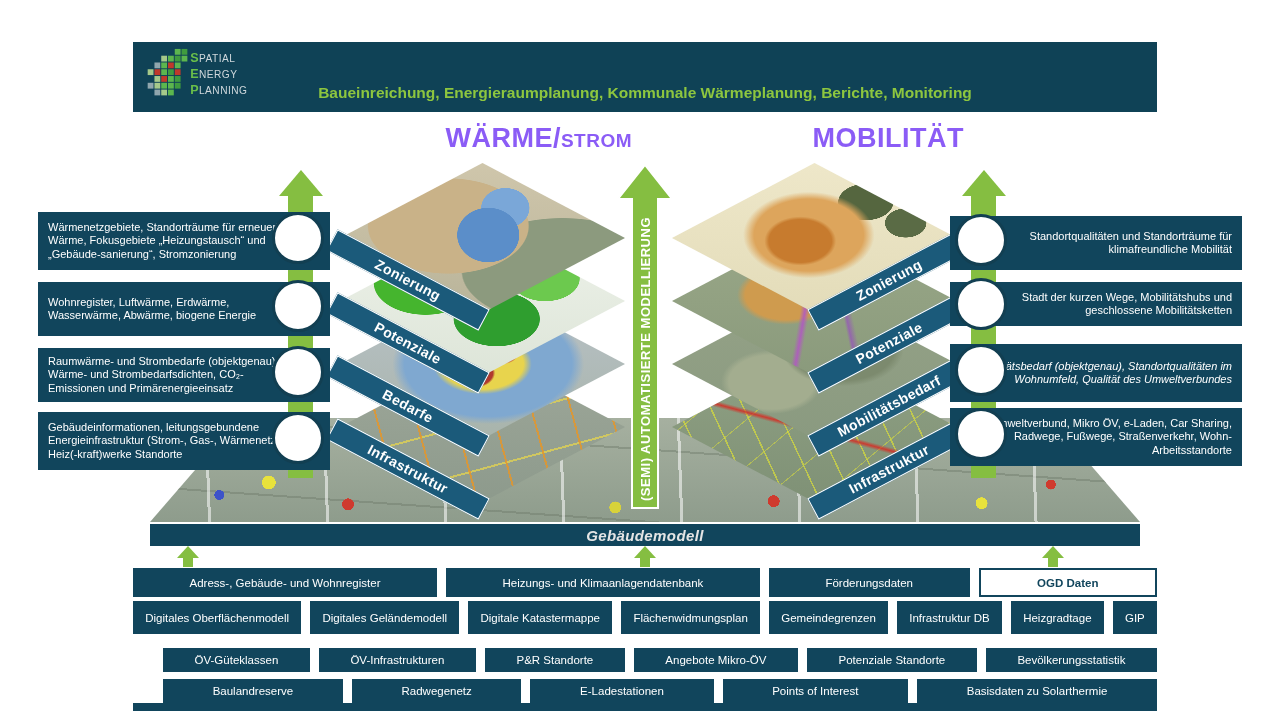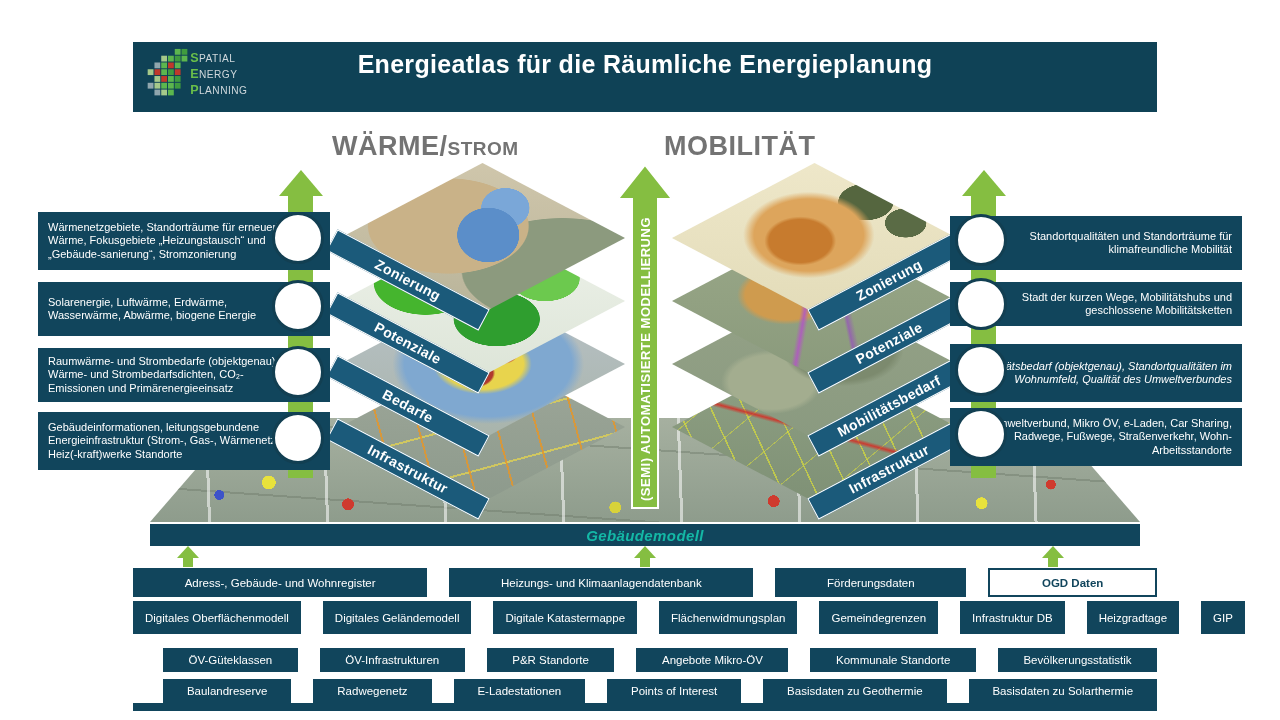--- a/index.html
+++ b/index.html
@@ -10,22 +10,22 @@
   
   .header { position:absolute; left:133px; top:42px; width:1024px; height:70px;
             background:#0f4256; }
   .logo { position:absolute; left:10px; top:5px; width:170px; height:60px; }
   .hdr-title { position:absolute; left:0; top:8px; width:100%; text-align:center;
                color:#ffffff; font-size:25px; font-weight:bold; letter-spacing:.3px; }
   .hdr-sub { position:absolute; left:0; top:42px; width:100%; text-align:center;
              color:#8dc63f; font-size:15.5px; font-weight:bold; }
 
   
-  .col-head { position:absolute; top:131px; width:300px; text-align:left;
-              color:#737373; font-weight:bold; }
+  .col-head { position:absolute; top:123px; width:300px; text-align:right;
+              color:#8b5cf6; font-weight:bold; }
   .col-head .big { font-size:27px; letter-spacing:.5px; }
   .col-head .small { font-size:19px; letter-spacing:.5px; }
   #head-heat { left:332px; }
   #head-mob { left:664px; }
 
   
   .base-map { position:absolute; left:150px; top:418px; width:990px; height:104px; z-index:0;
     clip-path:polygon(9.1% 0, 90.9% 0, 100% 100%, 0 100%);
     background:
       radial-gradient(circle 7px at 12% 62%, #e8e23c 0 97%, transparent 100%),
@@ -38,21 +38,21 @@
       radial-gradient(circle 6px at 84% 82%, #e8e23c 0 97%, transparent 100%),
       radial-gradient(circle 5px at 91% 64%, #cf3a2e 0 97%, transparent 100%),
       repeating-linear-gradient(88deg, transparent 0 58px, rgba(255,255,255,.55) 58px 61px, transparent 61px 118px),
       repeating-linear-gradient(4deg, transparent 0 34px, rgba(110,122,106,.45) 34px 36px, transparent 36px 72px),
       linear-gradient(#a6b0a0, #8e9c8c); }
 
   
   .bmodel-bar { position:absolute; left:150px; top:522px; width:990px; height:24px; z-index:2;
                 background:#11455c; border-top:2px solid #fff; display:flex;
                 align-items:center; justify-content:center; }
-  .bmodel-bar span { color:#14b8a6; font-size:15px; font-weight:bold; font-style:italic;
+  .bmodel-bar span { color:#e5e5e5; font-size:15px; font-weight:bold; font-style:italic;
                      letter-spacing:.4px; }
 
   
   .sa-head { position:absolute; width:0; height:0; z-index:1;
              border-left:22px solid transparent; border-right:22px solid transparent;
              border-bottom:26px solid #85be41; }
   .sa-body { position:absolute; width:25px; background:#85be41; z-index:1; }
   .up-sm-head { position:absolute; width:0; height:0; z-index:1;
                 border-left:11px solid transparent; border-right:11px solid transparent;
                 border-bottom:12px solid #85be41; }
@@ -122,21 +122,21 @@
           line-height:13.5px; display:flex; align-items:center; z-index:2; }
   .note-l { left:38px; width:292px; padding:4px 30px 4px 10px; text-align:left; }
   .note-r { left:950px; width:292px; padding:4px 10px 4px 20px; text-align:right;
             justify-content:flex-end; }
   .note-italic { font-style:italic; }
   .circle { position:absolute; width:52px; height:52px; border-radius:50%;
             background:#fff; border:3px solid #123f52; z-index:3; }
 
   
   .footer { position:absolute; left:133px; top:568px; width:1024px; }
-  .frow { display:flex; gap:22px; }
+  .frow { display:flex; gap:9px; }
   .fbox { background:#11455c; color:#fff; font-size:11.5px; white-space:nowrap;
           display:flex; align-items:center; justify-content:center;
           padding:0 12px; flex-grow:1; }
   .fbox.inverted { background:#ffffff; color:#11455c; border:2px solid #11455c;
                    font-weight:bold; }
   #row1 { height:29px; margin-bottom:4px; }
   #row2 { height:33px; margin-bottom:9px; }
   .dg-wrap { display:flex; }
   .dg-title { width:238px; min-width:238px; display:flex; align-items:center;
               color:#12455e; font-size:27px; font-weight:bold; letter-spacing:.3px;
@@ -185,21 +185,21 @@
           <rect x="16" y="44" width="6" height="6" fill="#a5c98a"></rect>
           <rect x="23" y="44" width="6" height="6" fill="#5cb64e"></rect>
       </g>
       <text x="46" y="15" class="logo-txt-big">S</text>
         <text x="55" y="15" class="logo-txt">PATIAL</text>
       <text x="46" y="32" class="logo-txt-big">E</text>
         <text x="55" y="32" class="logo-txt">NERGY</text>
       <text x="46" y="49" class="logo-txt-big">P</text>
         <text x="55" y="49" class="logo-txt">LANNING</text>
     </svg>
-    <div class="hdr-title">Energieatlas für die Räumliche Energieplanung</div>
+    <div class="hdr-sub">Baueinreichung, Energieraumplanung, Kommunale Wärmeplanung, Berichte, Monitoring</div>
   </div>
 
   <div class="col-head" id="head-heat">
     <span class="big">WÄRME/</span><span class="small">STROM</span>
   </div>
   <div class="col-head" id="head-mob">
     <span class="big">MOBILITÄT</span>
   </div>
 
   <div class="base-map"></div>
@@ -259,21 +259,21 @@
     <div class="layer l4">
       <div class="map m-inf-r"></div>
       <div class="banner banner-se">Infrastruktur</div>
     </div>
   </div>
 
   <div class="note note-l" style="top:212px; height:58px;">
       <span>Wärmenetzgebiete, Standorträume für erneuerbare Wärme, Fokusgebiete „Heizungstausch“ und „Gebäude-sanierung“, Stromzonierung</span>
     </div>
   <div class="note note-l" style="top:282px; height:54px;">
-      <span>Solarenergie, Luftwärme, Erdwärme, Wasserwärme, Abwärme, biogene Energie</span>
+      <span>Wohnregister, Luftwärme, Erdwärme, Wasserwärme, Abwärme, biogene Energie</span>
     </div>
   <div class="note note-l" style="top:348px; height:54px;">
       <span>Raumwärme- und Strombedarfe (objekt­genau), Wärme- und Strombedarfsdichten, CO₂-Emissionen und Primärenergieeinsatz</span>
     </div>
   <div class="note note-l" style="top:412px; height:58px;">
       <span>Gebäudeinformationen, leitungsgebundene Energieinfrastruktur (Strom-, Gas-, Wärmenetze); Heiz(-kraft)werke Standorte</span>
     </div>
   <div class="circle" style="left:272px; top:212px;"></div>
   <div class="circle" style="left:272px; top:280px;"></div>
   <div class="circle" style="left:272px; top:346px;"></div>
@@ -349,44 +349,41 @@
             <div class="fbox">
               <span>ÖV-Infrastrukturen</span>
             </div>
             <div class="fbox">
               <span>P&amp;R Standorte</span>
             </div>
             <div class="fbox">
               <span>Angebote Mikro-ÖV</span>
             </div>
             <div class="fbox">
-              <span>Kommunale Standorte</span>
+              <span>Potenziale Standorte</span>
             </div>
             <div class="fbox">
               <span>Bevölkerungsstatistik</span>
             </div>
           </div>
         <div class="frow" id="row4">
 
         <div class="fbox">
               <span>Baulandreserve</span>
             </div>
             <div class="fbox">
               <span>Radwegenetz</span>
             </div>
             <div class="fbox">
               <span>E-Ladestationen</span>
             </div>
             <div class="fbox">
               <span>Points of Interest</span>
             </div>
             <div class="fbox">
-              <span>Basisdaten zu Geothermie</span>
-            </div>
-            <div class="fbox">
               <span>Basisdaten zu Solarthermie</span>
             </div>
           </div>
       </div>
     </div>
     <div class="bottom-bar"></div>
   </div>
 
 </div>
 

